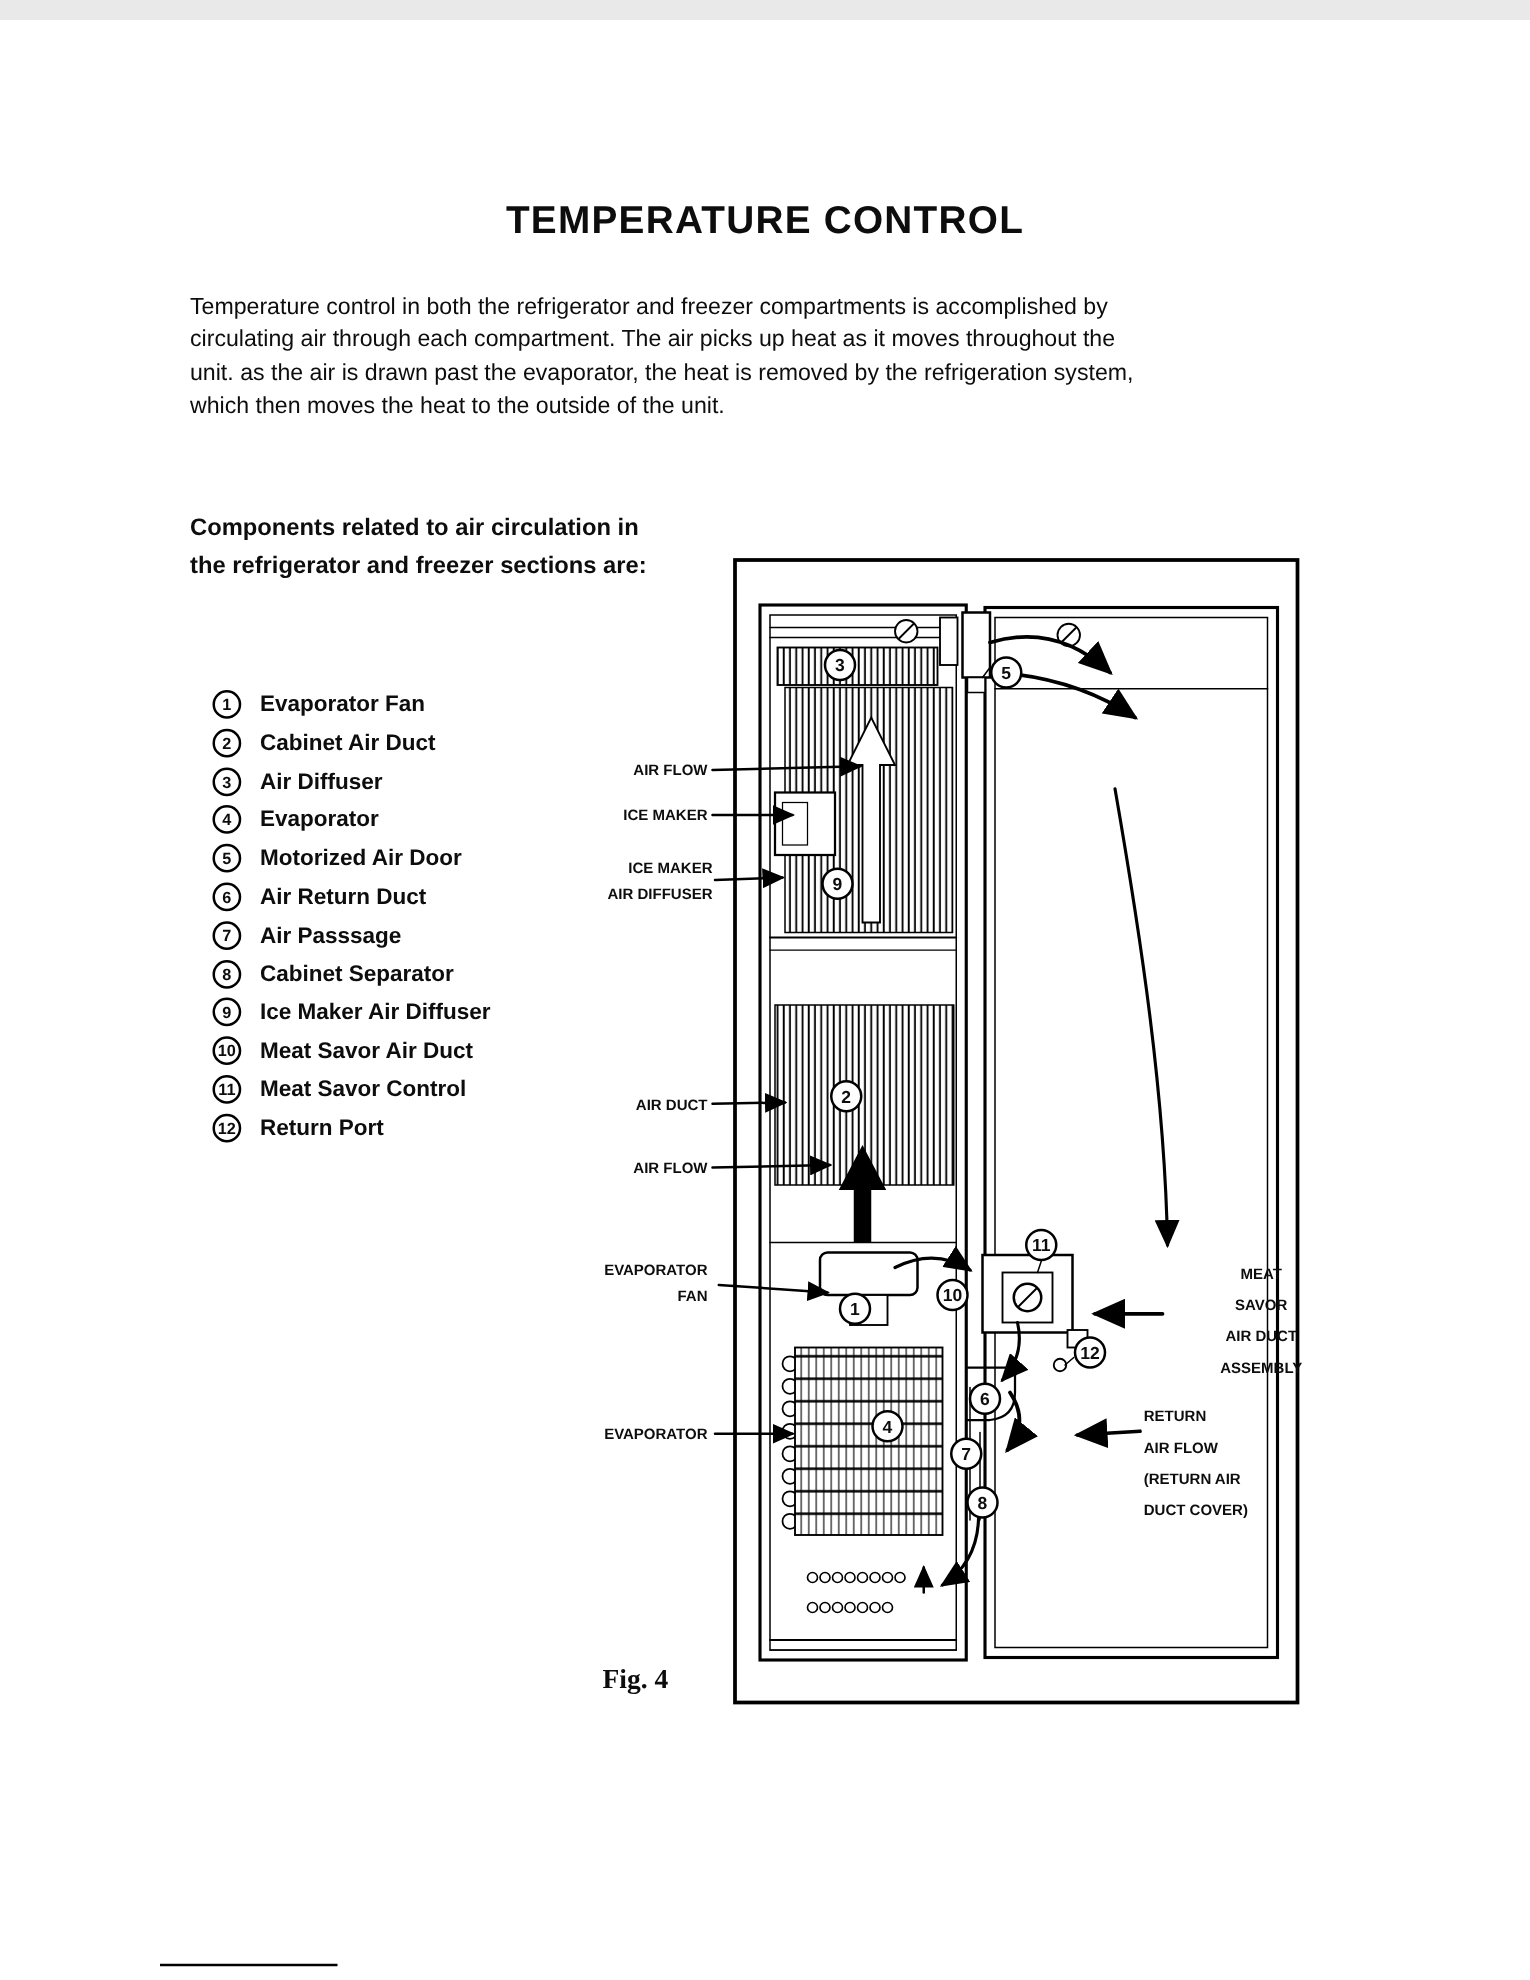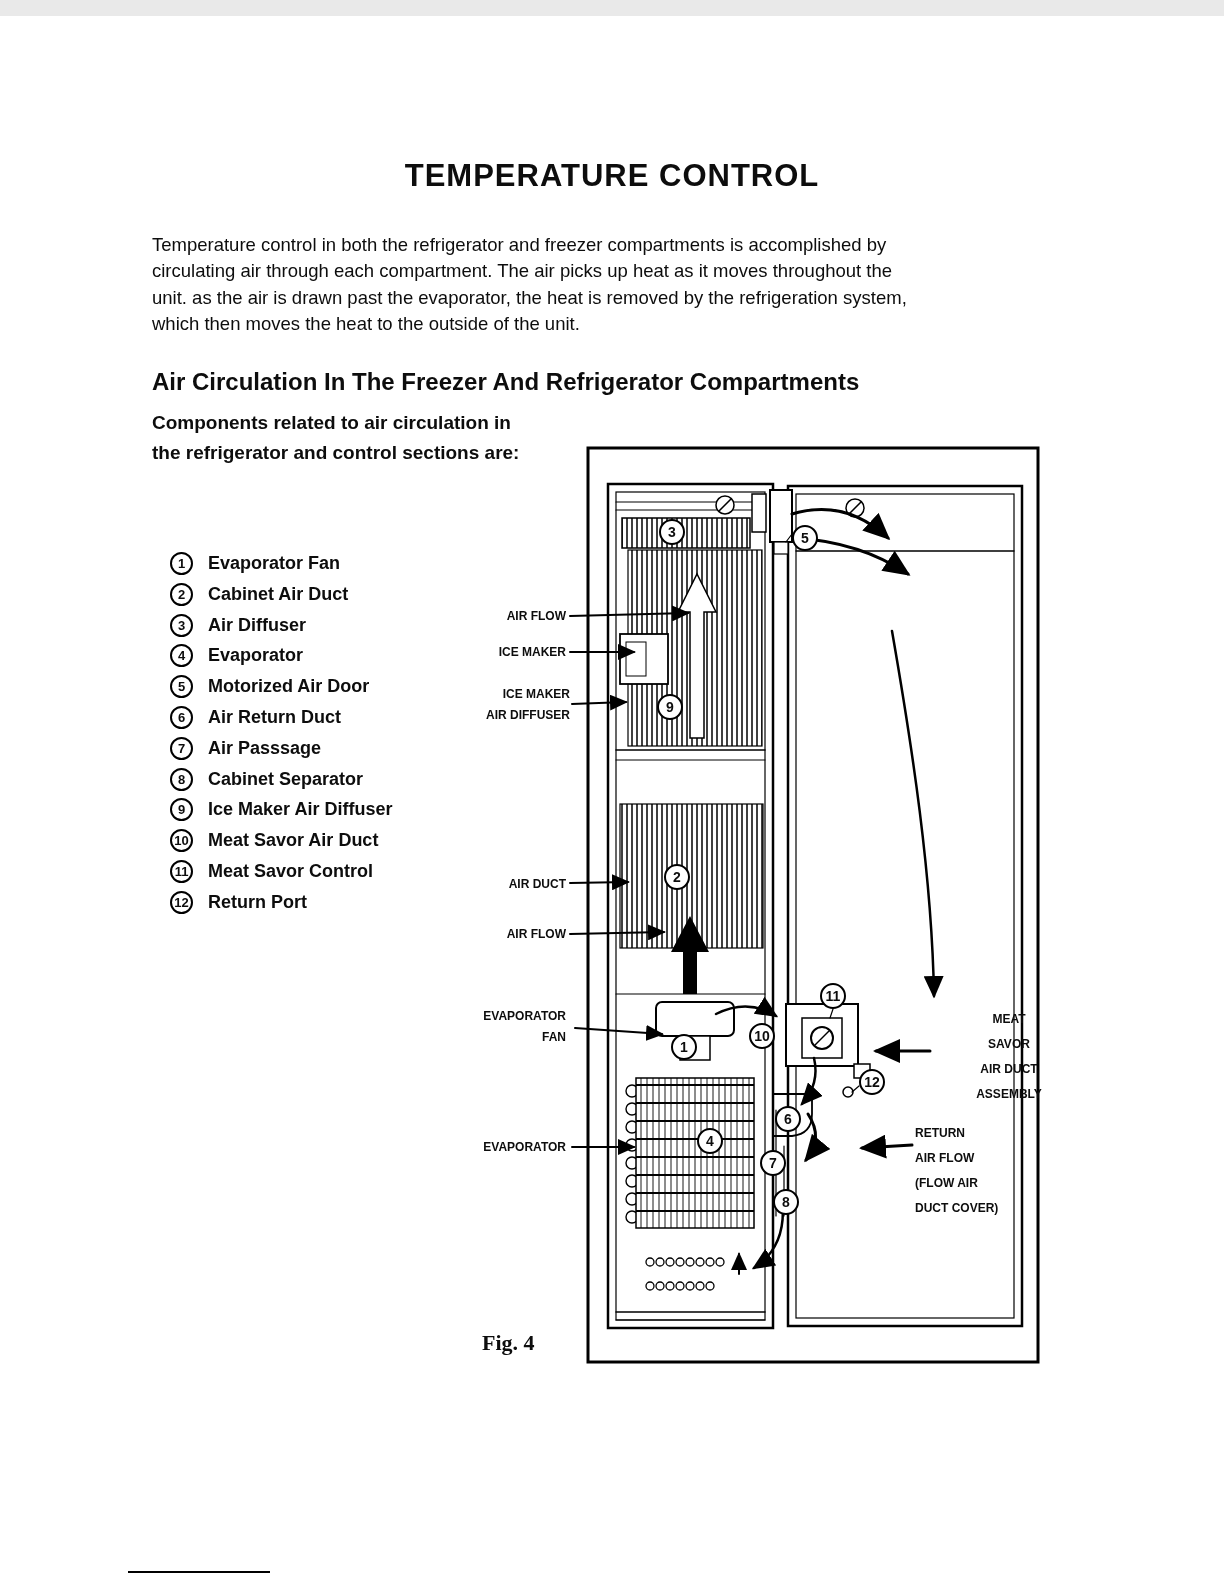--- a/index.html
+++ b/index.html
@@ -64,24 +64,23 @@
 
 <div class="page">
 
   <div class="title">TEMPERATURE CONTROL</div>
 
   <div class="intro">Temperature control in both the refrigerator and freezer compartments is accomplished by
 circulating air through each compartment. The air picks up heat as it moves throughout the
 unit.  as the air is drawn past the evaporator, the heat is removed by the refrigeration system,
 which then moves the heat to the outside of the unit.</div>
 
-  <div class="section-heading">Air Circulation In The Freezer And Refrigerator Compartments</div>
 
   <div class="components-intro">Components related to air circulation in
-the refrigerator and control sections are:</div>
+the refrigerator and freezer sections are:</div>
 
   <div class="legend">
     <div class="legend-item">
         <span class="cnum">1</span>
         <span class="legend-label">Evaporator Fan</span>
       </div>
     <div class="legend-item">
         <span class="cnum">2</span>
         <span class="legend-label">Cabinet Air Duct</span>
       </div>
@@ -283,21 +282,21 @@
     <div class="callout right-align" style="left:0;width:126px;top:691px">EVAPORATOR</div>
     <div class="callout" style="left:514px;width:110px;top:561px;text-align:center;line-height:25px">
       <div>MEAT</div>
       <div>SAVOR</div>
       <div>AIR DUCT</div>
       <div>ASSEMBLY</div>
     </div>
     <div class="callout" style="left:475px;width:132px;top:675px;line-height:25px">
       <div>RETURN</div>
       <div>AIR FLOW</div>
-      <div>(FLOW AIR</div>
+      <div>(RETURN AIR</div>
       <div>DUCT COVER)</div>
     </div>
 
     <div class="marker" style="left:231px;top:588px">1</div>
     <div class="marker" style="left:224px;top:418px">2</div>
     <div class="marker" style="left:219px;top:73px">3</div>
     <div class="marker" style="left:257px;top:682px">4</div>
     <div class="marker" style="left:352px;top:79px">5</div>
     <div class="marker" style="left:335px;top:660px">6</div>
     <div class="marker" style="left:320px;top:704px">7</div>

